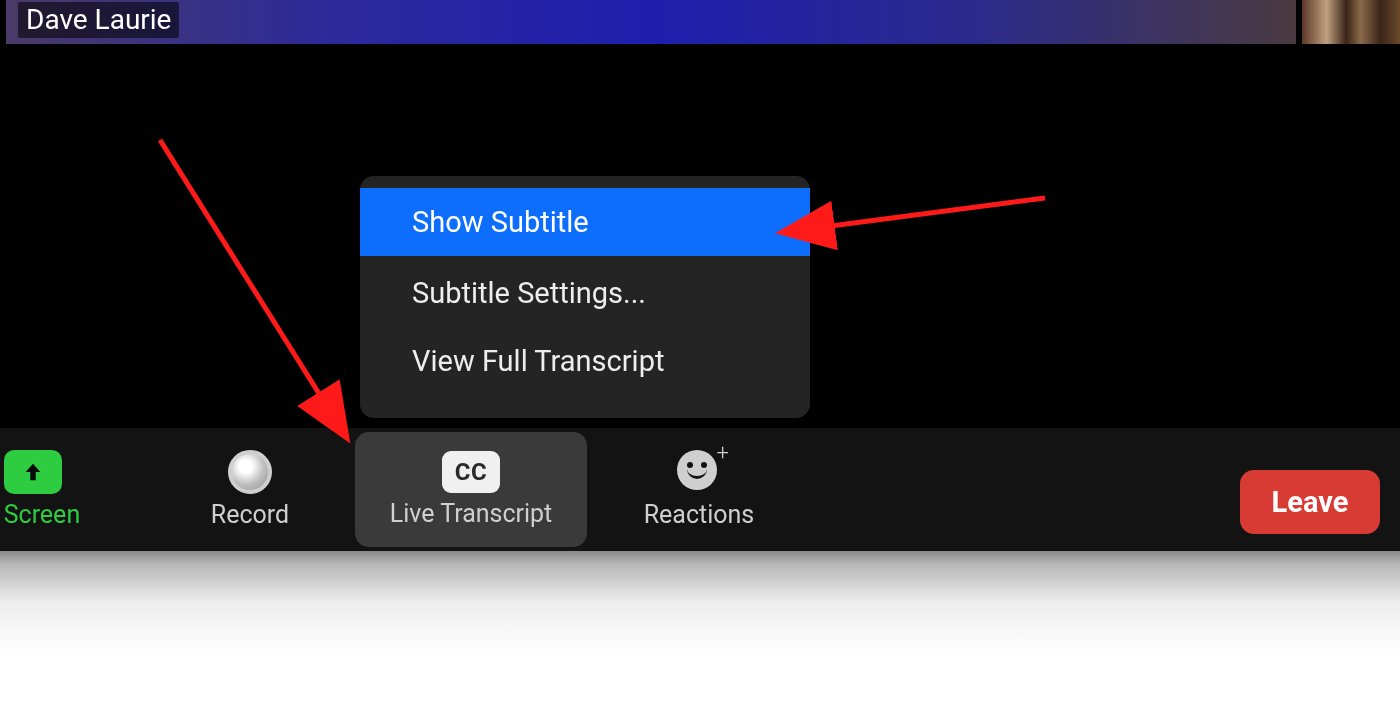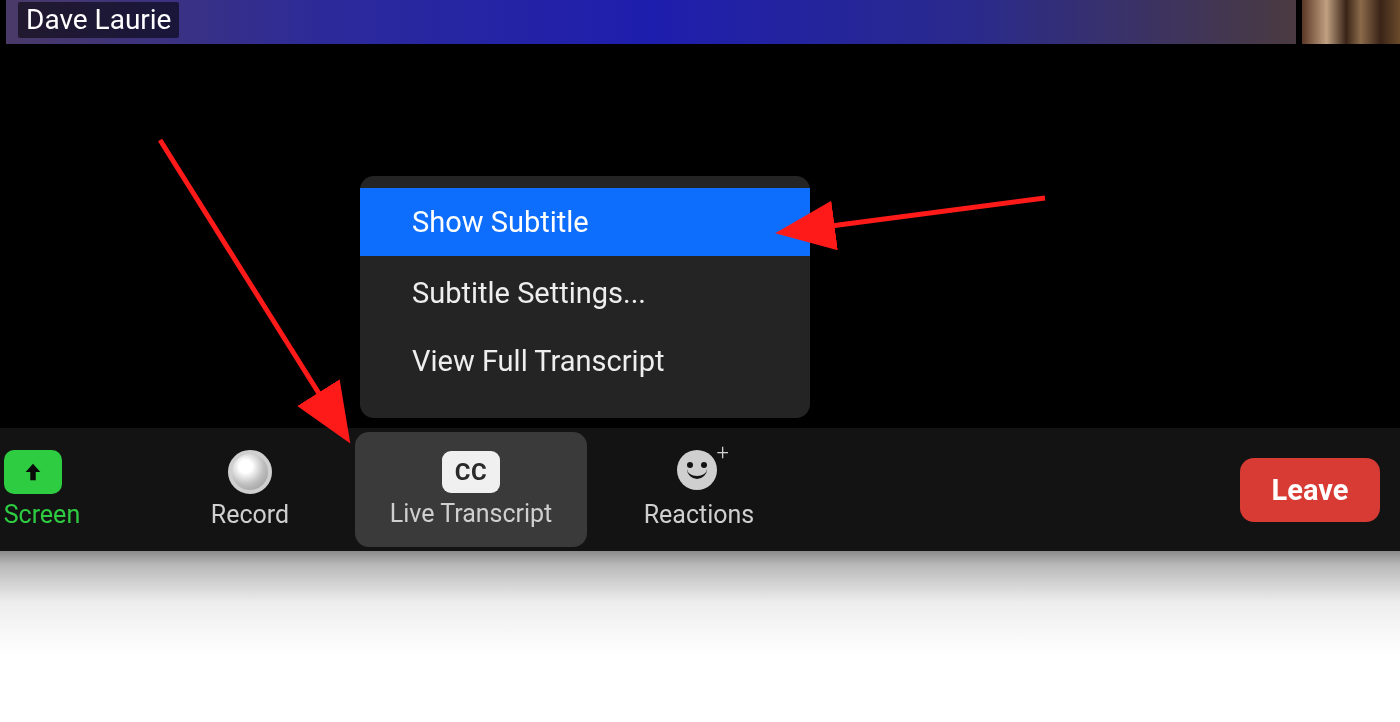--- a/index.html
+++ b/index.html
@@ -46,21 +46,21 @@
     .react-wrap { position: absolute; left: 614px; top: 0; width: 170px; height: 123px; }
     .smile-icon { position: relative; width: 44px; height: 44px; }
     .smile-face { width: 40px; height: 40px; background: #cfcfcf; border-radius: 50%; position: relative; }
     .smile-face::before, .smile-face::after { content:""; position:absolute; width:6px; height:6px; background:#131313; border-radius:50%; top:12px; }
     .smile-face::before { left:10px; }
     .smile-face::after { right:10px; }
     .smile-mouth { position:absolute; left:10px; top:19px; width:20px; height:10px; border:3px solid #131313; border-top:none; border-left:none; border-right:none; border-radius:0 0 20px 20px; }
     .plus-badge { position:absolute; right:-8px; top:-10px; color:#cfcfcf; font-size:22px; font-weight:300; }
 
     
-    .leave-btn { position: absolute; right: 20px; top: 30px; width: 140px; height: 64px; background: #d83a34; border-radius: 14px; display:flex; align-items:center; justify-content:center; color:#fff; font-size:29px; font-weight:700; cursor:pointer; }
+    .leave-btn { position: absolute; right: 20px; top: 42px; width: 140px; height: 64px; background: #d83a34; border-radius: 14px; display:flex; align-items:center; justify-content:center; color:#fff; font-size:29px; font-weight:700; cursor:pointer; }
 
     
     .arrow { position: absolute; pointer-events: none; }
     .arrow svg { overflow: visible; }
 
     
     .fade { position: absolute; left: 0; top: 551px; width: 1400px; height: 171px; background: linear-gradient(#8a8a8a 0%, #b8b8b8 8%, #ededed 30%, #ffffff 60%); }
   </style>
 </head>
 <body>

